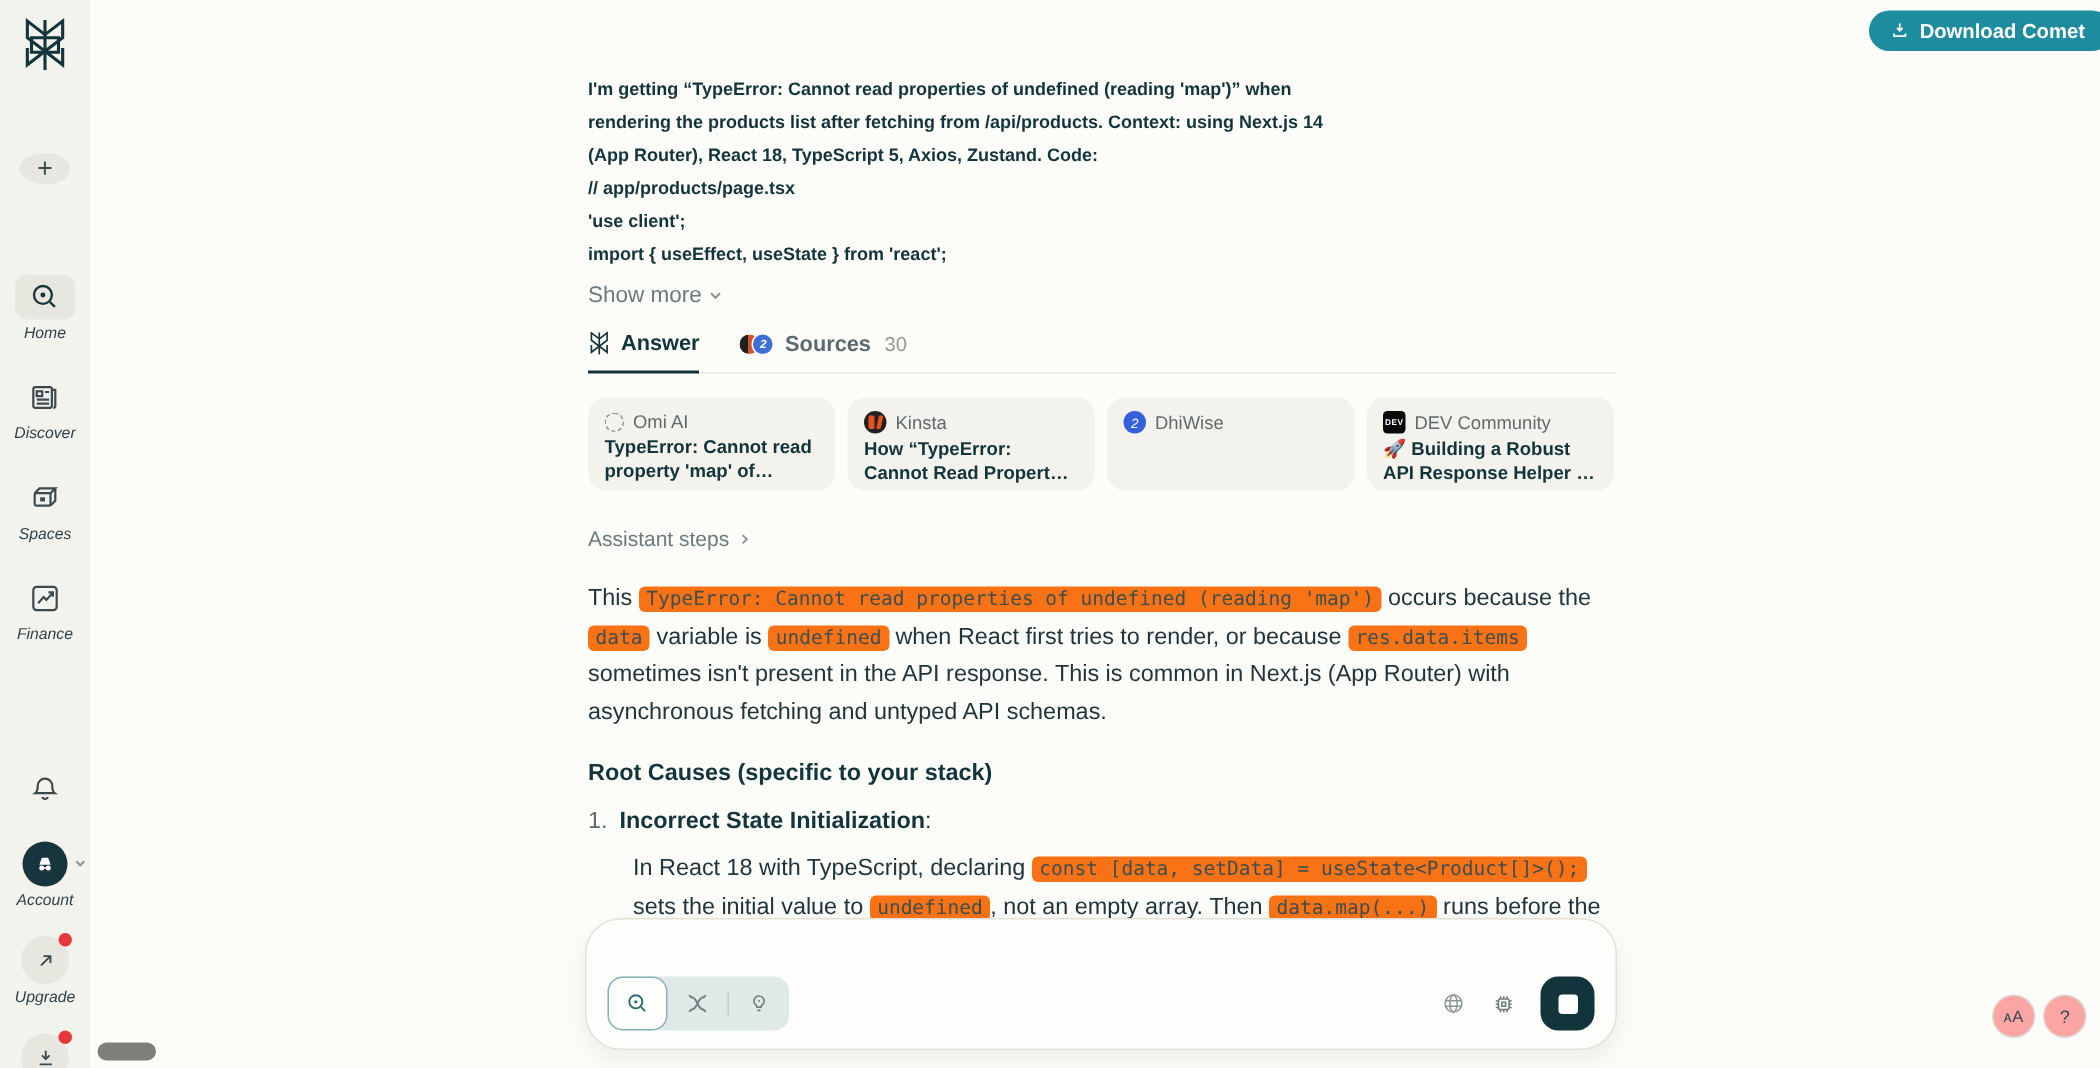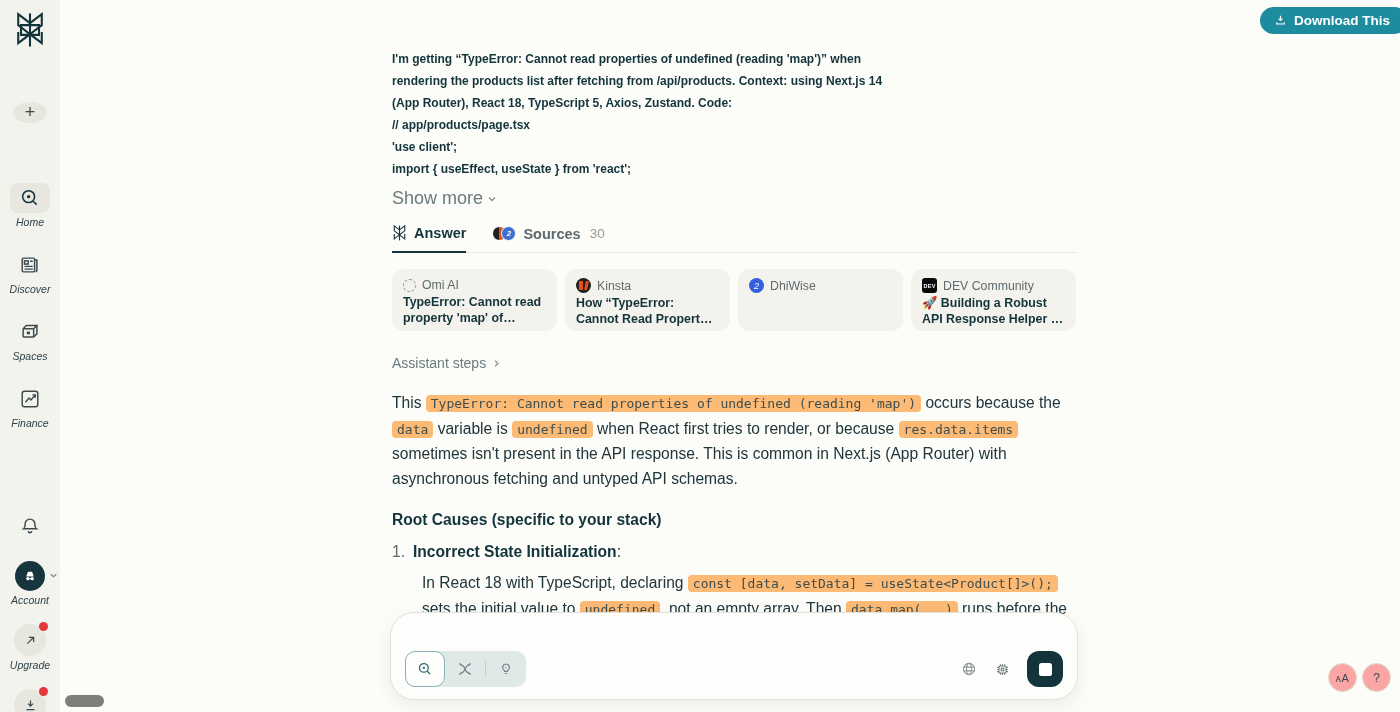--- a/index.html
+++ b/index.html
@@ -40,21 +40,21 @@
   .download-btn {
     position:absolute; top:7px; right:-8px; height:27px;
     background:#1d8c9e; color:#ffffff; border:none; border-radius:14px;
     display:flex; align-items:center; gap:7px; padding:0 18px 0 14px;
     font-size:13.5px; font-weight:700; cursor:pointer;
     font-family:"Liberation Sans", sans-serif;
   }
   
   .content { position:absolute; left:392px; top:0; width:686px; }
   .question { margin-top:48px; font-size:12px; font-weight:600; line-height:22px; color:#13343b; white-space:pre-line; }
-  .show-more { margin-top:8px; font-size:18px; color:#6b7a7e; font-weight:500; display:flex; align-items:center; gap:4px; cursor:pointer; width:fit-content; }
+  .show-more { margin-top:8px; font-size:15px; color:#6b7a7e; font-weight:500; display:flex; align-items:center; gap:4px; cursor:pointer; width:fit-content; }
   
   .tabbar { margin-top:16px; display:flex; align-items:center; gap:26px; border-bottom:1px solid #e8e8e0; }
   .tab { display:flex; align-items:center; gap:7px; padding-bottom:10px; cursor:pointer; font-size:14.5px; }
   .tab.active { border-bottom:2px solid #13343b; font-weight:700; color:#13343b; margin-bottom:-1px; }
   .tab.inactive { color:#5b6a6e; font-weight:600; }
   .tab .count { color:#9a9a93; font-weight:400; font-size:13.5px; margin-left:2px; }
   .fav-stack { display:flex; align-items:center; }
   .fav-stack .f { width:15px; height:15px; border-radius:50%; border:1.5px solid #fcfcf9; }
   .fav-stack .f1 { background:linear-gradient(90deg,#22211f 0 46%,#d4542a 46% 100%); }
   .fav-stack .f2 { background:#3b6fd4; margin-left:-6px; color:#fff; font-size:8px; display:flex; align-items:center; justify-content:center; font-style:italic; }
@@ -71,21 +71,21 @@
   .fv-kinsta::before { content:""; position:absolute; left:3px; top:3px; width:4px; height:9px; background:#e8501f; border-radius:1px; }
   .fv-kinsta::after { content:""; position:absolute; left:9px; top:3px; width:3px; height:9px; background:#e8501f; border-radius:1px; transform:skewX(-12deg); }
   .fv-dhiwise { width:15px; height:15px; border-radius:50%; background:#3460dc; color:#fff; font-size:9px; font-style:italic; display:flex; align-items:center; justify-content:center; }
   .fv-dev { width:15px; height:15px; border-radius:3px; background:#090909; color:#fff; font-size:5.5px; font-weight:700; display:flex; align-items:center; justify-content:center; letter-spacing:.3px; }
   
   .assistant-steps { margin-top:24px; font-size:14px; color:#6b7a7e; display:flex; align-items:center; gap:6px; cursor:pointer; width:fit-content; }
   
   .para { margin-top:20px; font-size:15.6px; line-height:24.6px; color:#20363c; }
   .icode {
     font-family:"DejaVu Sans Mono", monospace; font-size:13px;
-    background:#fdba74; border-radius:4px; padding:1px 5px; color:#3f4e4d;
+    background:#f97316; border-radius:4px; padding:1px 5px; color:#3f4e4d;
     white-space:nowrap;
   }
   .h-root { margin-top:20px; font-size:15.6px; font-weight:700; color:#13343b; }
   .li-row { margin-top:14px; display:flex; gap:8px; font-size:15.6px; }
   .li-num { color:#5c6a6d; }
   .li-title { font-weight:700; color:#13343b; }
   .para-indent { margin-top:10px; margin-left:30px; width:652px; }
   
   .composer {
     position:absolute; left:390px; top:612px; width:688px; height:88px;
@@ -223,21 +223,21 @@
       <span class="red-dot"></span>
     </span>
 
   </div>
 </aside>
 
 <button class="download-btn">
   <svg width="13" height="13" viewBox="0 0 24 24" fill="none" stroke="#fff" stroke-width="2.2">
     <path d="M12 3v9m-3.5-3.5L12 12l3.5-3.5M5 15.5v3h14v-3"></path>
   </svg>
-  <span>Download This</span>
+  <span>Download Comet</span>
 </button>
 
 <main class="content">
 
   <div class="question">I'm getting “TypeError: Cannot read properties of undefined (reading 'map')” when
 rendering the products list after fetching from /api/products. Context: using Next.js 14
 (App Router), React 18, TypeScript 5, Axios, Zustand. Code:
 // app/products/page.tsx
 'use client';
 import { useEffect, useState } from 'react';</div>

